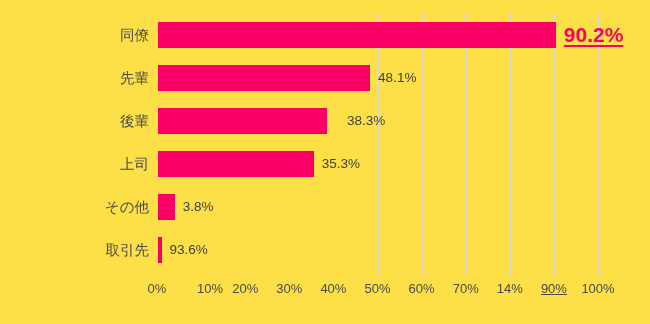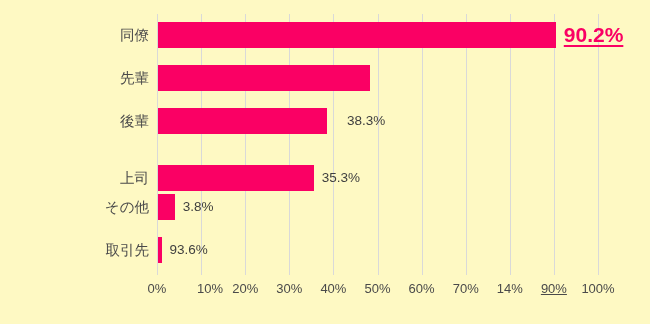--- a/index.html
+++ b/index.html
@@ -14,21 +14,21 @@
     overflow: hidden;
     position: relative;
   }
 
   #chart-root {
     position: absolute;
     left: 0;
     top: 0;
     width: 650px;
     height: 324px;
-    background: #fef9c3;
+    background: #fde047;
   }
 
   
   .plot-area {
     position: absolute;
     left: 157px;
     top: 14px;
     width: 441px;
     height: 261px;
   }
@@ -139,27 +139,28 @@
 
   <div class="rows-layer" id="rows-layer">
       <div class="bar-row highlight" style="top: 22px;">
         <div class="cat-label">同僚</div>
         <div class="bar" style="width: 397.782px; background: rgb(250, 0, 100);"></div>
         <div class="bar-value" style="left: 563.782px;">90.2%</div>
       </div>
       <div class="bar-row" style="top: 65px;">
         <div class="cat-label">先輩</div>
         <div class="bar" style="width: 212.121px; background: rgb(250, 0, 100);"></div>
+        <div class="bar-value" style="left: 378.121px;">48.1%</div>
       </div>
       <div class="bar-row" style="top: 108px;">
         <div class="cat-label">後輩</div>
         <div class="bar" style="width: 168.903px; background: rgb(250, 0, 100);"></div>
         <div class="bar-value" style="left: 347px;">38.3%</div>
       </div>
-      <div class="bar-row" style="top: 151px; margin-top: 14px;">
+      <div class="bar-row" style="top: 151px;">
         <div class="cat-label">上司</div>
         <div class="bar" style="width: 155.673px; background: rgb(250, 0, 100);"></div>
         <div class="bar-value" style="left: 321.673px;">35.3%</div>
       </div>
       <div class="bar-row" style="top: 194px;">
         <div class="cat-label">その他</div>
         <div class="bar" style="width: 16.758px; background: rgb(250, 0, 100);"></div>
         <div class="bar-value" style="left: 182.758px;">3.8%</div>
       </div>
       <div class="bar-row" style="top: 237px;">

